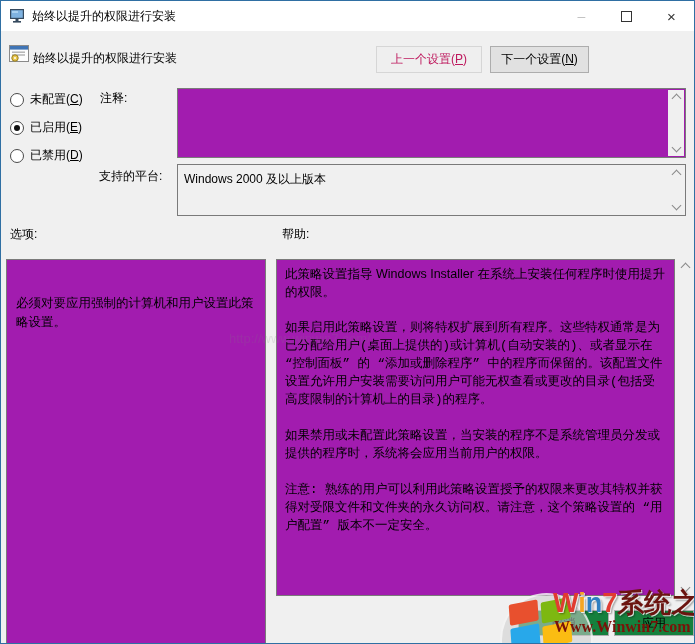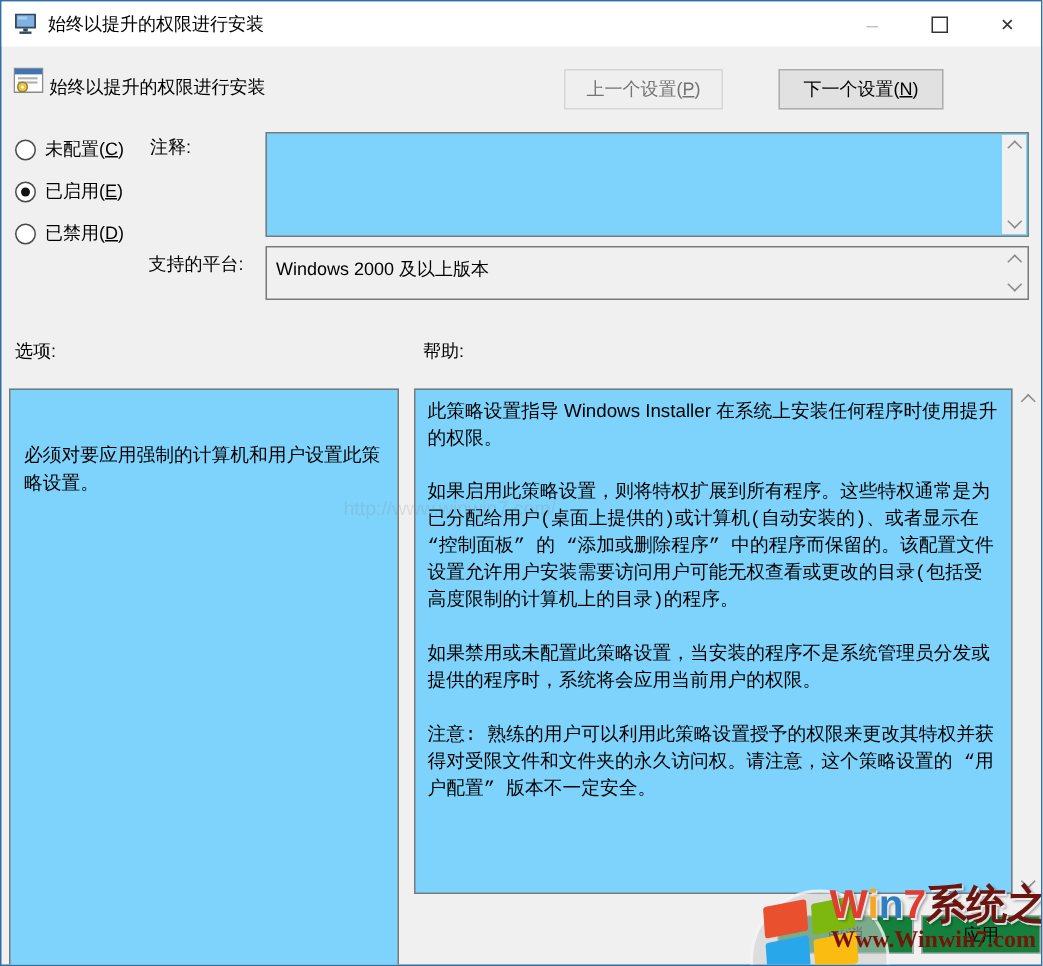--- a/index.html
+++ b/index.html
@@ -15,34 +15,34 @@
   .win-controls{margin-left:auto;display:flex;height:100%;}
   .win-btn{width:45px;height:100%;display:flex;align-items:center;justify-content:center;cursor:default;}
   .win-btn.min{color:#c3c3c3;font-size:14px;}
   .max-box{width:9px;height:9px;border:1px solid #333;display:block;}
   .win-btn.close{color:#333;font-size:15px;}
   
   .hdr-icon{position:absolute;left:8px;top:44px;}
   .hdr-title{position:absolute;left:32px;top:49px;font-size:12px;}
   .hdr-btn{position:absolute;top:45px;height:27px;box-sizing:border-box;font-size:12px;
     font-family:inherit;background:#e1e1e1;border:1px solid #adadad;padding:0 10px;}
-  .hdr-btn.disabled{background:#efefef;border-color:#d6d6d6;color:#737373;}
+  .hdr-btn.disabled{background:#efefef;border-color:#d6d6d6;color:#be185d;}
   .btn-prev{left:375px;width:106px;}
-  .btn-next{left:489px;width:110px;margin-left:29px;}
+  .btn-next{left:489px;width:99px;}
   .hotkey{text-decoration:underline;}
   
   .radio-item{position:absolute;left:9px;display:flex;align-items:center;cursor:default;}
   .radio-circle{width:12px;height:12px;border:1px solid #4a4a4a;border-radius:50%;background:#fff;
     display:inline-flex;align-items:center;justify-content:center;margin-right:6px;flex:0 0 auto;}
   .radio-circle.checked::after{content:"";width:6px;height:6px;border-radius:50%;background:#111;display:block;}
   
   .field-label{position:absolute;font-size:12px;}
-  .box{position:absolute;box-sizing:border-box;border:1px solid #7a7a7a;background:#7dd3fc;}
+  .box{position:absolute;box-sizing:border-box;border:1px solid #7a7a7a;background:#a21caf;}
   .comment-box{left:176px;top:87px;width:509px;height:70px;}
-  .platform-box{left:176px;top:163px;width:509px;height:36px;background:#f0f0f0;padding-left:24px;}
+  .platform-box{left:176px;top:163px;width:509px;height:52px;background:#f0f0f0;padding-left:24px;}
   .platform-text{position:absolute;left:6px;top:6px;}
   .vscroll{position:absolute;top:1px;right:1px;bottom:1px;width:16px;background:#f0f0f0;
     display:flex;flex-direction:column;justify-content:space-between;align-items:center;padding:5px 0;box-sizing:border-box;}
   .chev{width:6px;height:6px;border-right:1.4px solid #8a8a8a;border-bottom:1.4px solid #8a8a8a;display:block;}
   .chev-up{transform:rotate(-135deg);}
   .chev-down{transform:rotate(45deg);}
   
   .options-panel{left:5px;top:258px;width:260px;height:412px;}
   .options-text{padding:34px 9px 0 9px;line-height:19px;font-size:12.5px;}
   .help-panel{left:275px;top:258px;width:399px;height:337px;overflow:hidden;}

